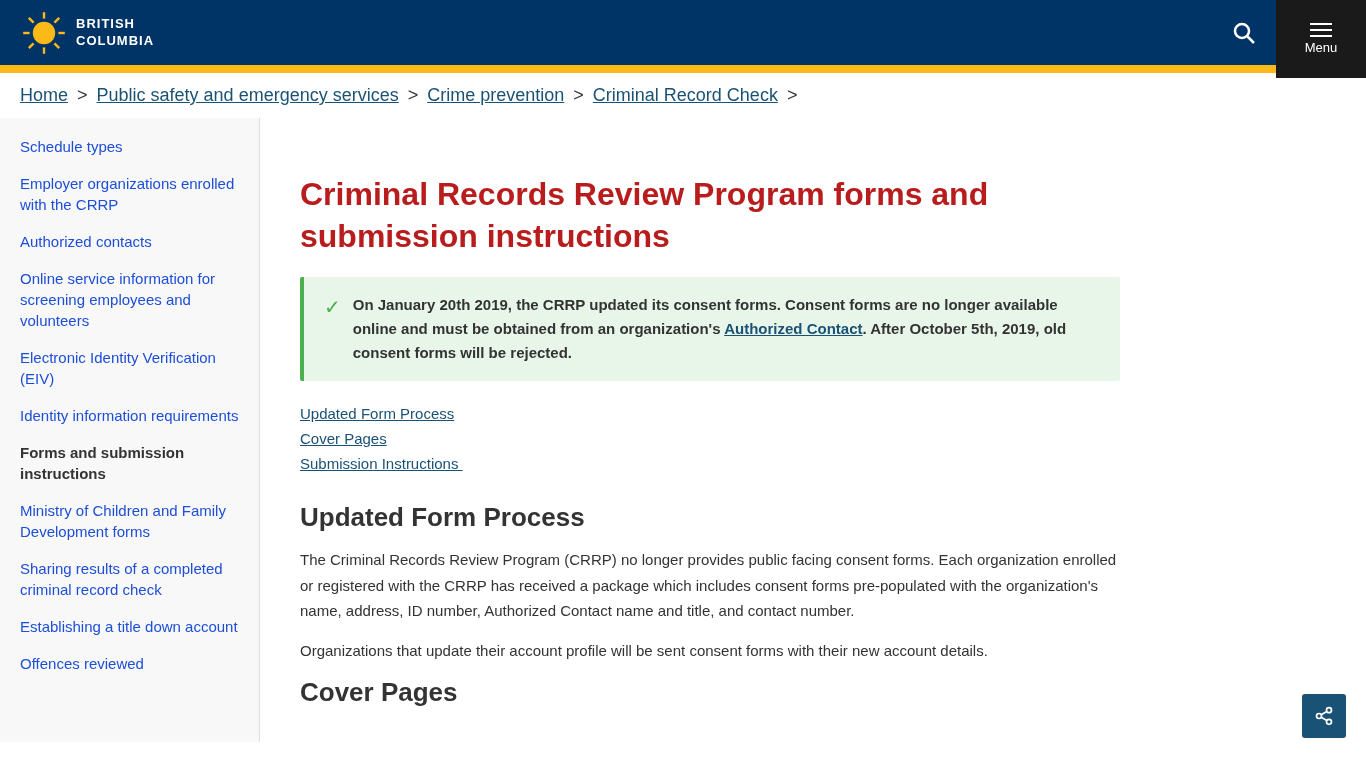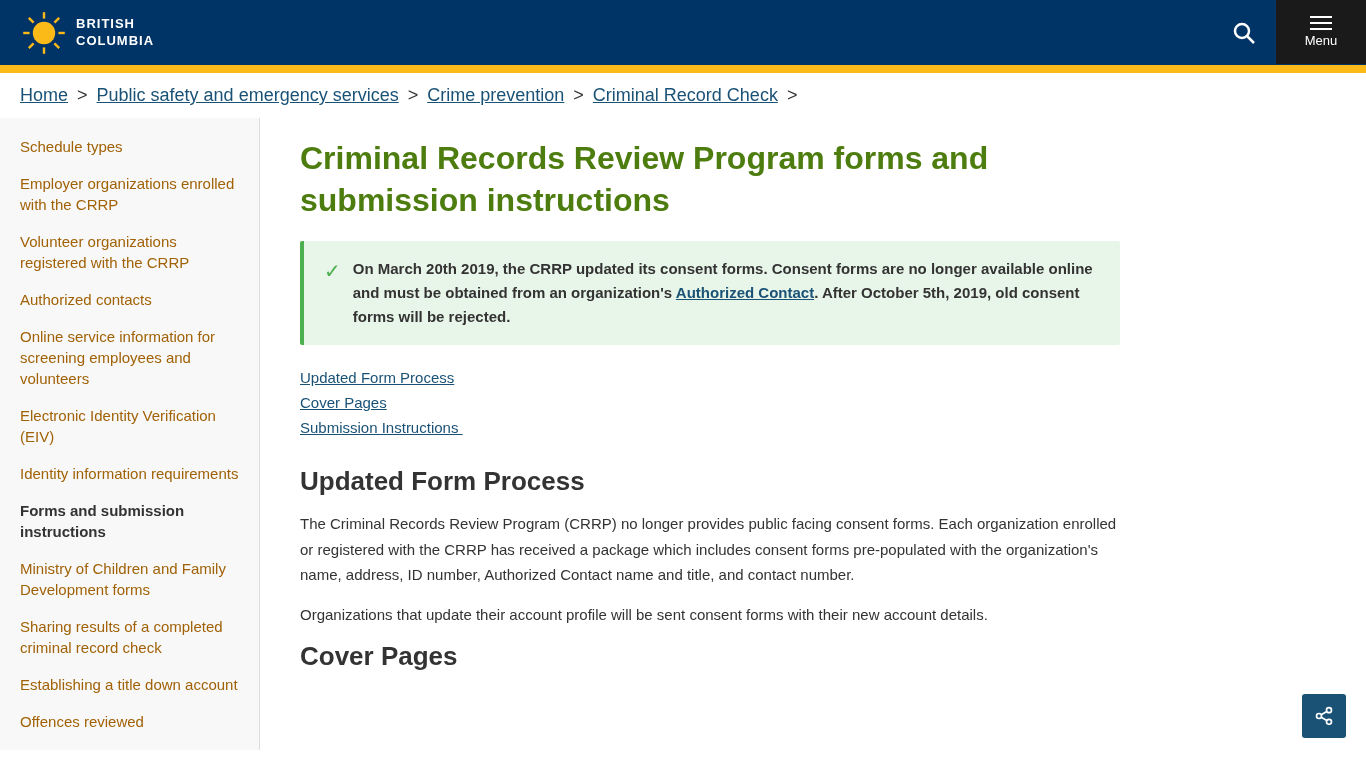--- a/index.html
+++ b/index.html
@@ -36,21 +36,21 @@
       display: flex;
       align-items: center;
       justify-content: center;
       font-size: 22px;
     }
     .menu-btn {
       background: #1a1a1a;
       border: none;
       color: #fff;
       width: 90px;
-      height: 64px;
+      height: 78px;
       cursor: pointer;
       display: flex;
       flex-direction: column;
       align-items: center;
       justify-content: center;
       gap: 3px;
       font-size: 13px;
     }
     .menu-btn .hamburger-lines {
       display: flex;
@@ -96,44 +96,45 @@
       width: 260px;
       min-width: 260px;
       border-right: 1px solid #ddd;
       padding: 10px 0;
       background: #f8f8f8;
     }
     .sidebar-item {
       display: block;
       padding: 8px 20px;
       font-size: 15px;
-      color: #a16207;
+      color: #1d4ed8;
       text-decoration: none;
       line-height: 1.4;
       cursor: pointer;
     }
     .sidebar-item.active {
       color: #333;
       font-weight: bold;
       text-decoration: none;
     }
 
     
     .content {
       flex: 1;
       padding: 20px 40px;
       max-width: 900px;
     }
 
     h1.page-title {
       font-size: 32px;
       font-weight: bold;
-      color: #4d7c0f;
+      color: #b91c1c;
       margin-bottom: 20px;
       line-height: 1.3;
+      margin-top: 36px;
     }
 
     
     .notice-box {
       background: #e8f5e9;
       border-left: 4px solid #4caf50;
       padding: 16px 20px;
       margin-bottom: 24px;
       display: flex;
       align-items: flex-start;
@@ -273,40 +274,39 @@
   <span> &gt; </span>
   <a href="#">Criminal Record Check</a>
   <span> &gt;</span>
 </nav>
 
 <div class="main-layout">
 
   <nav class="sidebar">
     <a class="sidebar-item" href="#">Schedule types</a>
     <a class="sidebar-item" href="#">Employer organizations enrolled with the CRRP</a>
-    <a class="sidebar-item" href="#">Volunteer organizations registered with the CRRP</a>
     <a class="sidebar-item" href="#">Authorized contacts</a>
     <a class="sidebar-item" href="#">Online service information for screening employees and volunteers</a>
     <a class="sidebar-item" href="#">Electronic Identity Verification (EIV)</a>
     <a class="sidebar-item" href="#">Identity information requirements</a>
     <a class="sidebar-item active" href="#">Forms and submission instructions</a>
     <a class="sidebar-item" href="#">Ministry of Children and Family Development forms</a>
     <a class="sidebar-item" href="#">Sharing results of a completed criminal record check</a>
     <a class="sidebar-item" href="#">Establishing a title down account</a>
     <a class="sidebar-item" href="#">Offences reviewed</a>
   </nav>
 
   <main class="content">
 
     <h1 class="page-title">Criminal Records Review Program forms and submission instructions</h1>
 
     <div class="notice-box">
       <span class="notice-check">✓</span>
       <div class="notice-text">
-        <span>On March 20th 2019, the CRRP updated its consent forms. Consent forms are no longer available online and must be obtained from an organization's </span><a href="#">Authorized Contact</a><span>. After October 5th, 2019, old consent forms will be rejected.</span>
+        <span>On January 20th 2019, the CRRP updated its consent forms. Consent forms are no longer available online and must be obtained from an organization's </span><a href="#">Authorized Contact</a><span>. After October 5th, 2019, old consent forms will be rejected.</span>
       </div>
     </div>
 
     <div class="toc-links">
       <a href="#updated-form-process">Updated Form Process</a>
       <a href="#cover-pages">Cover Pages</a>
       <a href="#submission-instructions">Submission Instructions&nbsp;</a>
     </div>
 
     <h2 class="section-title" id="updated-form-process">Updated Form Process</h2>

